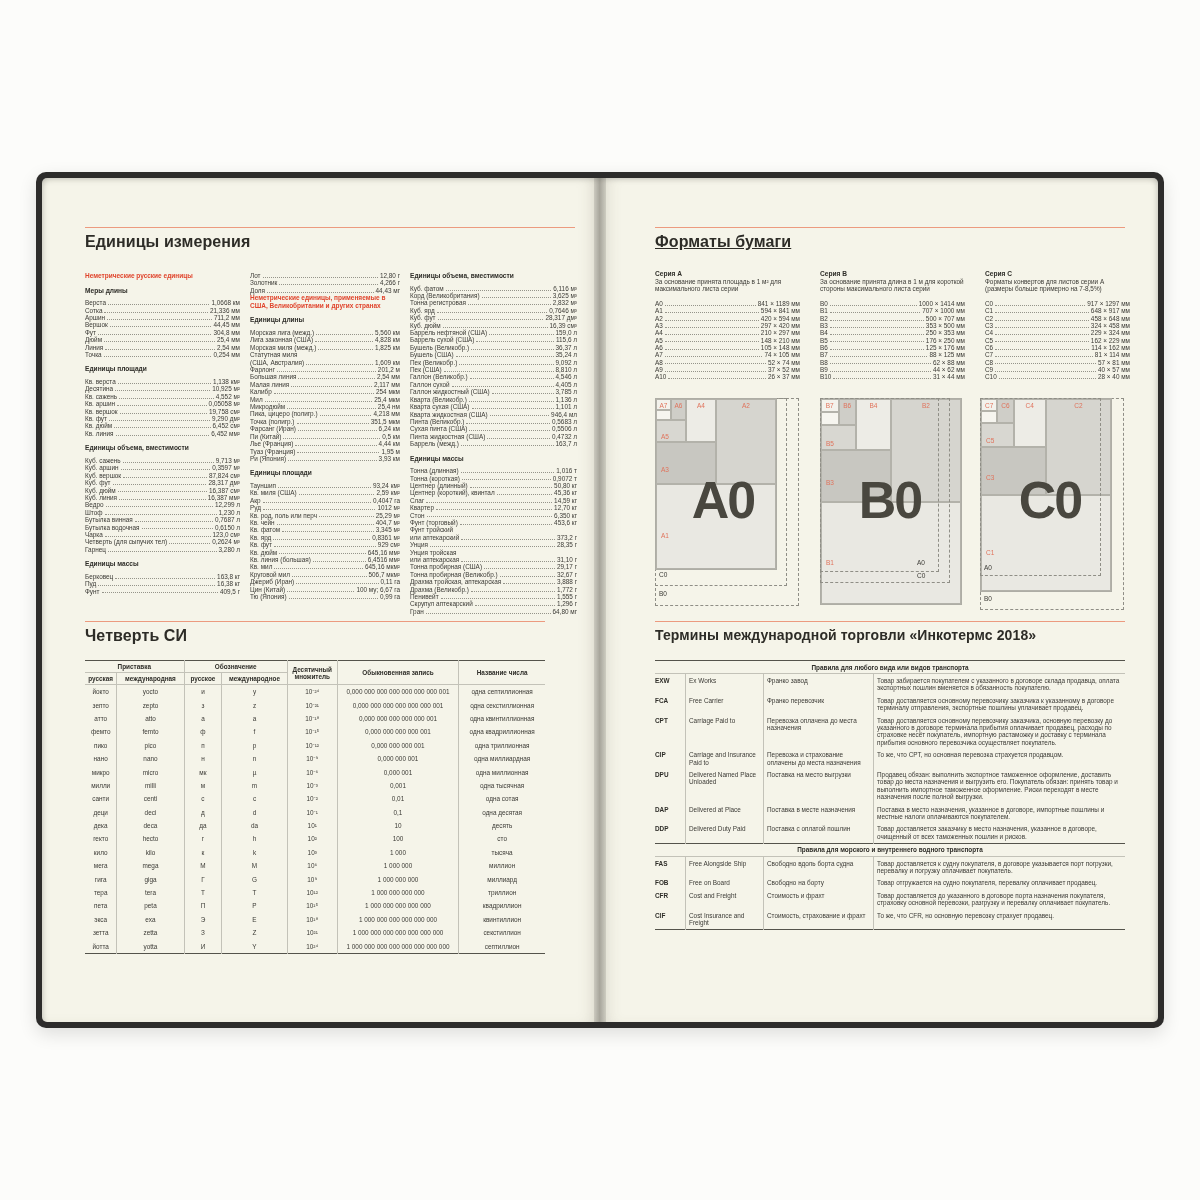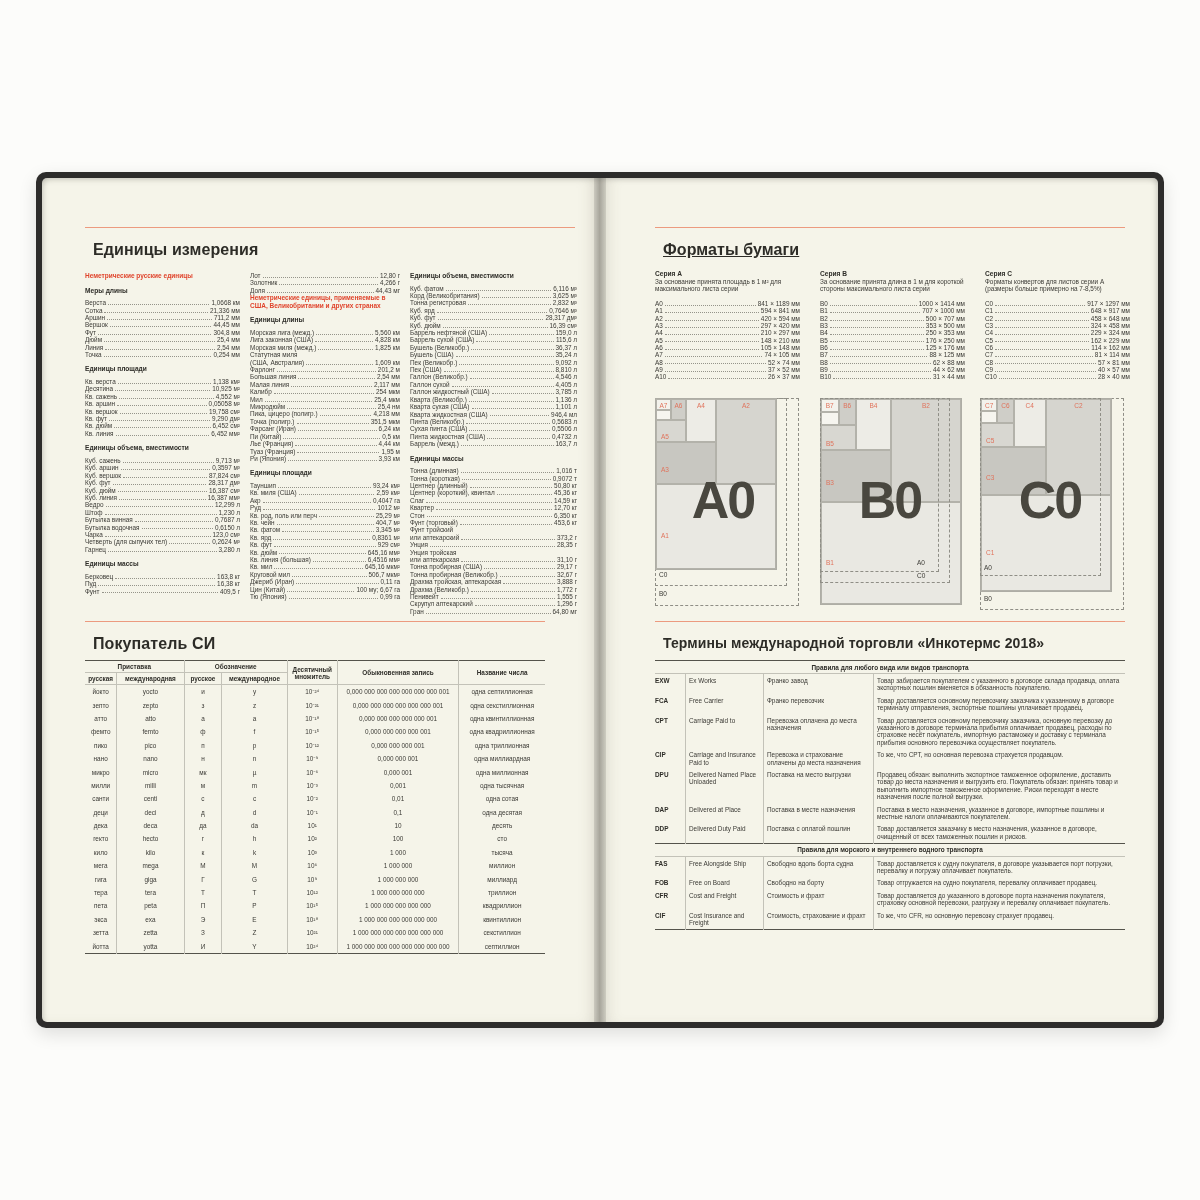--- a/index.html
+++ b/index.html
@@ -13,21 +13,21 @@
     background:#2d2c2b;border-radius:10px;box-shadow:0 6px 18px rgba(0,0,0,.12);}
   .page{position:absolute;top:178px;width:558px;height:844px;background:#f5f4e9;}
   .page.left{left:42px;border-radius:5px 0 0 5px;
     box-shadow:inset -14px 0 18px -12px rgba(90,80,60,.35), inset 3px 3px 6px -3px rgba(0,0,0,.25);}
   .page.right{left:600px;border-radius:0 5px 5px 0;
     box-shadow:inset 14px 0 18px -12px rgba(90,80,60,.30), inset -3px 3px 6px -3px rgba(0,0,0,.25);}
   .spine{position:absolute;left:594px;top:178px;width:12px;height:844px;
     background:linear-gradient(90deg,rgba(0,0,0,.10),rgba(0,0,0,.22) 50%,rgba(0,0,0,.10));}
 
   .hairline{position:absolute;height:1px;background:#ec9a7f;}
-  h2.sec{position:absolute;margin:8px;font-size:16px;font-weight:600;color:#2d2c27;letter-spacing:.1px;}
+  h2.sec{position:absolute;margin:0;font-size:16px;font-weight:600;color:#2d2c27;letter-spacing:.1px;}
 
   
   .ucols{position:absolute;left:85px;top:272px;width:492px;display:flex;gap:10px;}
   .ucol{font-size:6.4px;line-height:7.4px;color:#3b3a35;}
   .ucol.c1{width:155px;} .ucol.c2{width:150px;} .ucol.c3{width:167px;}
   .red-head{color:#e0442c;font-weight:700;font-size:6.5px;line-height:7.6px;margin:0 0 5px 0;}
   .grp-head{font-weight:700;font-size:6.6px;line-height:7.6px;color:#2e2d28;margin:7px 0 5px 0;}
   .grp-head.first{margin-top:0;}
   .u-item{display:flex;align-items:flex-end;}
   .u-item .nm{white-space:nowrap;}
@@ -75,21 +75,21 @@
 <div class="page right"></div>
 <div class="spine"></div>
 
 <div class="hairline" style="left:85px;top:227px;width:490px;"></div>
 <div class="hairline" style="left:655px;top:227px;width:470px;"></div>
 <div class="hairline" style="left:85px;top:621px;width:460px;"></div>
 <div class="hairline" style="left:655px;top:621px;width:470px;"></div>
 
 <h2 class="sec" style="left:85px;top:233px;">Единицы измерения</h2>
 <h2 class="sec" style="left:655px;top:233px;text-decoration:underline;">Форматы бумаги</h2>
-<h2 class="sec" style="left:85px;top:627px;">Покупатель СИ</h2>
+<h2 class="sec" style="left:85px;top:627px;">Четверть СИ</h2>
 <h2 class="sec" style="left:655px;top:627px;font-size:14px;">Термины международной торговли «Инкотермс 2018»</h2>
 
 <div class="ucols">
   <div class="ucol c1" id="ucol1">
       <div class="red-head">Неметрические русские единицы</div>
       <div class="grp-head">Меры длины</div>
       <div class="u-item">
         <span class="nm">Верста</span>
         <span class="dots"></span>
         <span class="val">1,0668 км</span>

